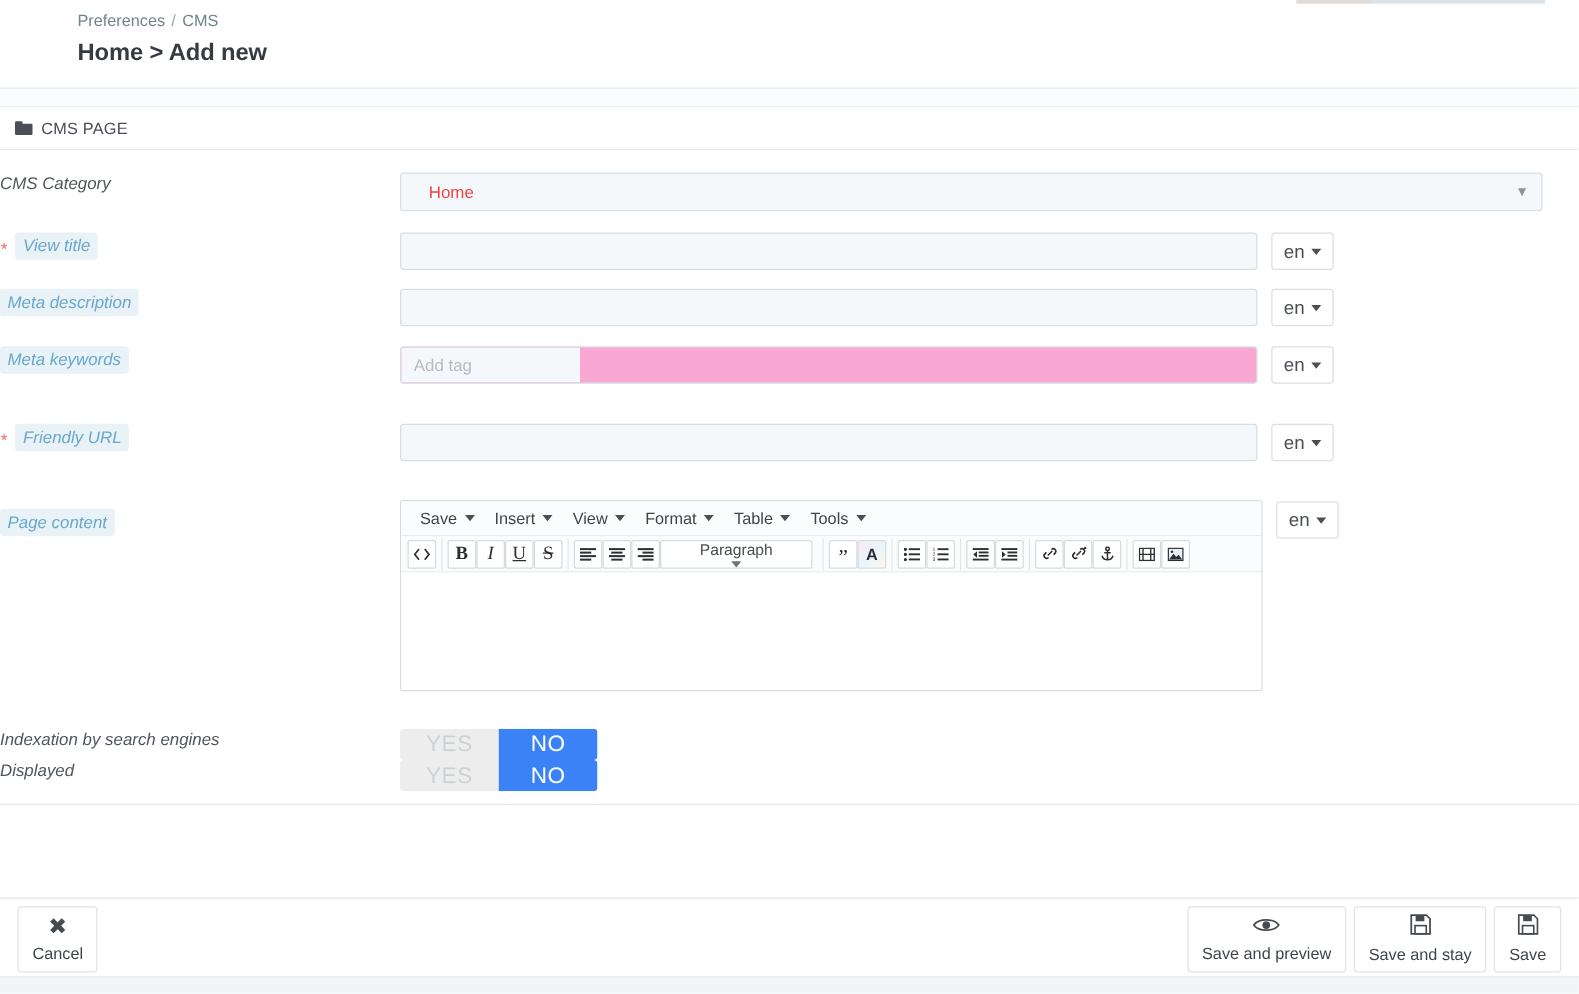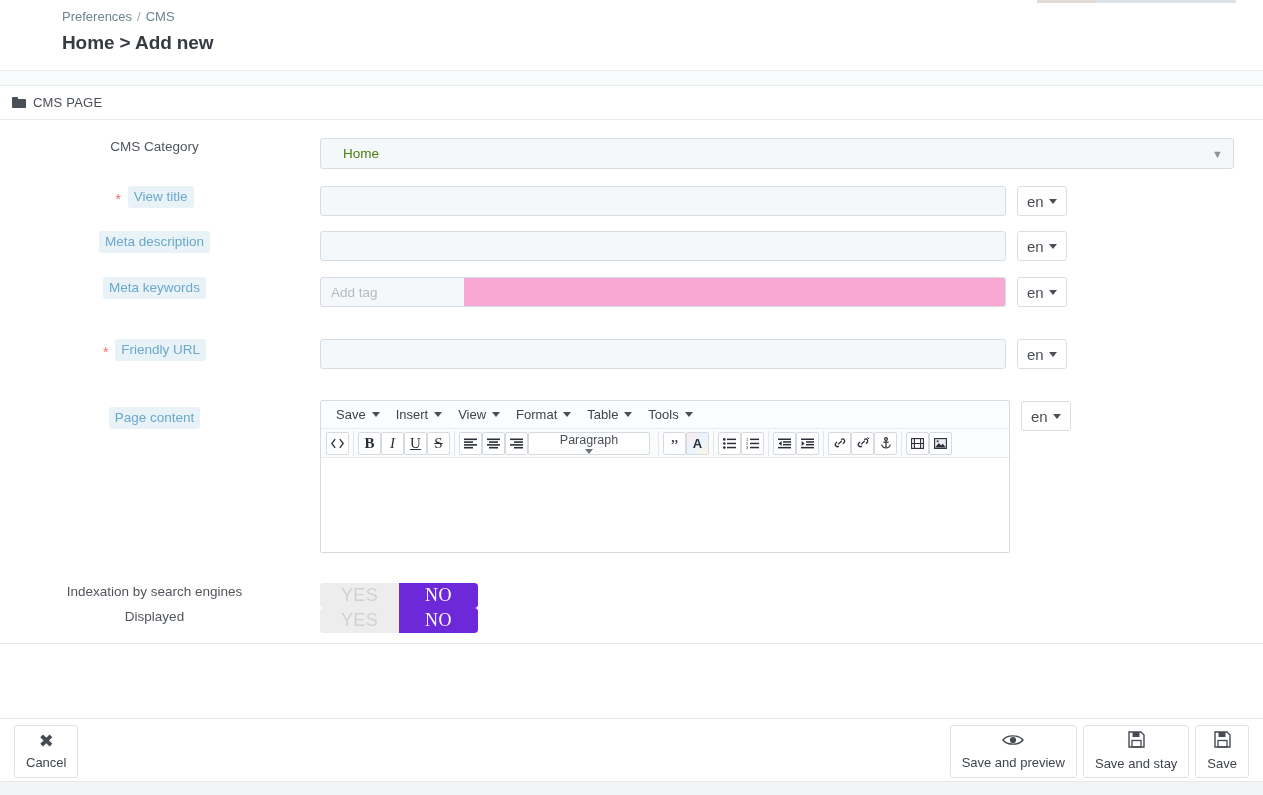--- a/index.html
+++ b/index.html
@@ -36,35 +36,35 @@
   .panel-head .ttl { font-size:13px; color:#4a4f56; letter-spacing:.2px; }
   .folder-icon { width:14px; height:11px; position:relative; display:inline-block; }
   .folder-icon:before { content:""; position:absolute; left:0; top:2px; width:14px; height:9px; background:#4a4f56; border-radius:1px; }
   .folder-icon:after { content:""; position:absolute; left:0; top:0; width:6px; height:3px; background:#4a4f56; border-radius:1px 1px 0 0; }
 
   .panel-body { padding:18px 0 10px 0; }
 
   
   .frow { display:flex; align-items:flex-start; margin-bottom:0; }
   .flabel { width:320px; flex:0 0 320px; text-align:right; padding-right:11px;
-            display:flex; justify-content:center; align-items:center; }
+            display:flex; justify-content:flex-start; align-items:center;font-style:italic; }
   .lbl-pill { background:#e8f2f7; color:#6aa8cc; border-radius:3px; padding:2px 6px; font-size:13.5px; line-height:18px; white-space:nowrap; }
   .lbl-plain { color:#51565d; font-size:13.5px; line-height:18px; white-space:nowrap; }
   .req { color:#fa6b6b; margin-right:7px; font-size:14px; line-height:14px; position:relative; top:2px; }
   .fctrl { flex:1; display:flex; align-items:flex-start; }
 
   
   .inp { height:30px; background:#f4f8fa; border:1px solid #d6dee3; border-radius:3px;
          padding:4px 10px; font-size:13.5px; color:#5c6268; font-family:"Liberation Sans", sans-serif;
          outline:none; }
   .inp::placeholder { color:#b4bcc2; }
 
   .sel-wrap { width:914px; position:relative; }
   select.sel { width:100%; height:31px; background:#f4f8fa; border:1px solid #d6dee3; border-radius:3px;
-               padding:4px 10px 4px 22px; font-size:13.5px; color:#4d7c0f;
+               padding:4px 10px 4px 22px; font-size:13.5px; color:#ef4444;
                font-family:"Liberation Sans", sans-serif; outline:none;
                appearance:none; -webkit-appearance:none; }
   .sel-chev { position:absolute; right:11px; top:10px; pointer-events:none; color:#8c939a; font-size:11px; }
 
   .txt-in { width:686px; }
 
   
   .tagfield { width:686px; height:30px; background:#f9a8d4; border:1px solid #d6dee3; border-radius:3px;
               display:flex; align-items:center; padding:0; overflow:hidden; }
   .tagfield input { width:143px; height:28px; border:none; background:#f4f8fa; outline:none;
@@ -98,21 +98,21 @@
             font-size:12.5px; color:#4a4f56; cursor:pointer; margin-right:4px;flex-direction:column; }
   .tb-sel .caret { width:0; height:0; border-left:4px solid transparent; border-right:4px solid transparent;
                    border-top:5px solid #6d7278; }
   .ed-area { height:94px; background:#fff; }
 
   
   .switch { display:inline-flex; border-radius:3px; overflow:hidden; border:0; }
   .sw-seg { width:79px; height:25px; display:inline-flex; align-items:center; justify-content:center;
             font-size:18px; letter-spacing:.4px; cursor:pointer; }
   .sw-off { background:#ededed; color:#cfd2d4; border-radius:3px 0 0 3px; }
-  .sw-on  { background:#6d28d9; color:#fff; border-radius:0 3px 3px 0;font-family:Liberation Serif, serif; }
+  .sw-on  { background:#3b82f6; color:#fff; border-radius:0 3px 3px 0; }
 
   
   .footer { position:absolute; left:0; bottom:0; width:1263px; height:77px;
             background:#fff; border-top:1px solid #e2e6e9; display:flex; align-items:center;
             justify-content:space-between; padding:0 14px; }
   .footer .strip { position:absolute; left:0; bottom:0; width:100%; height:14px; background:#f2f4f5; border-top:1px solid #e6e9eb; }
   .fbtn { min-width:52px; height:53px; border:1px solid #dfe3e6; border-radius:3px; background:#fff;
           display:inline-flex; flex-direction:column; align-items:center; justify-content:center; gap:5px;
           padding:0 11px; cursor:pointer; font-size:13px; color:#3f444b; }
   .fbtn .gl { font-size:18px; line-height:18px; color:#464b52; }

